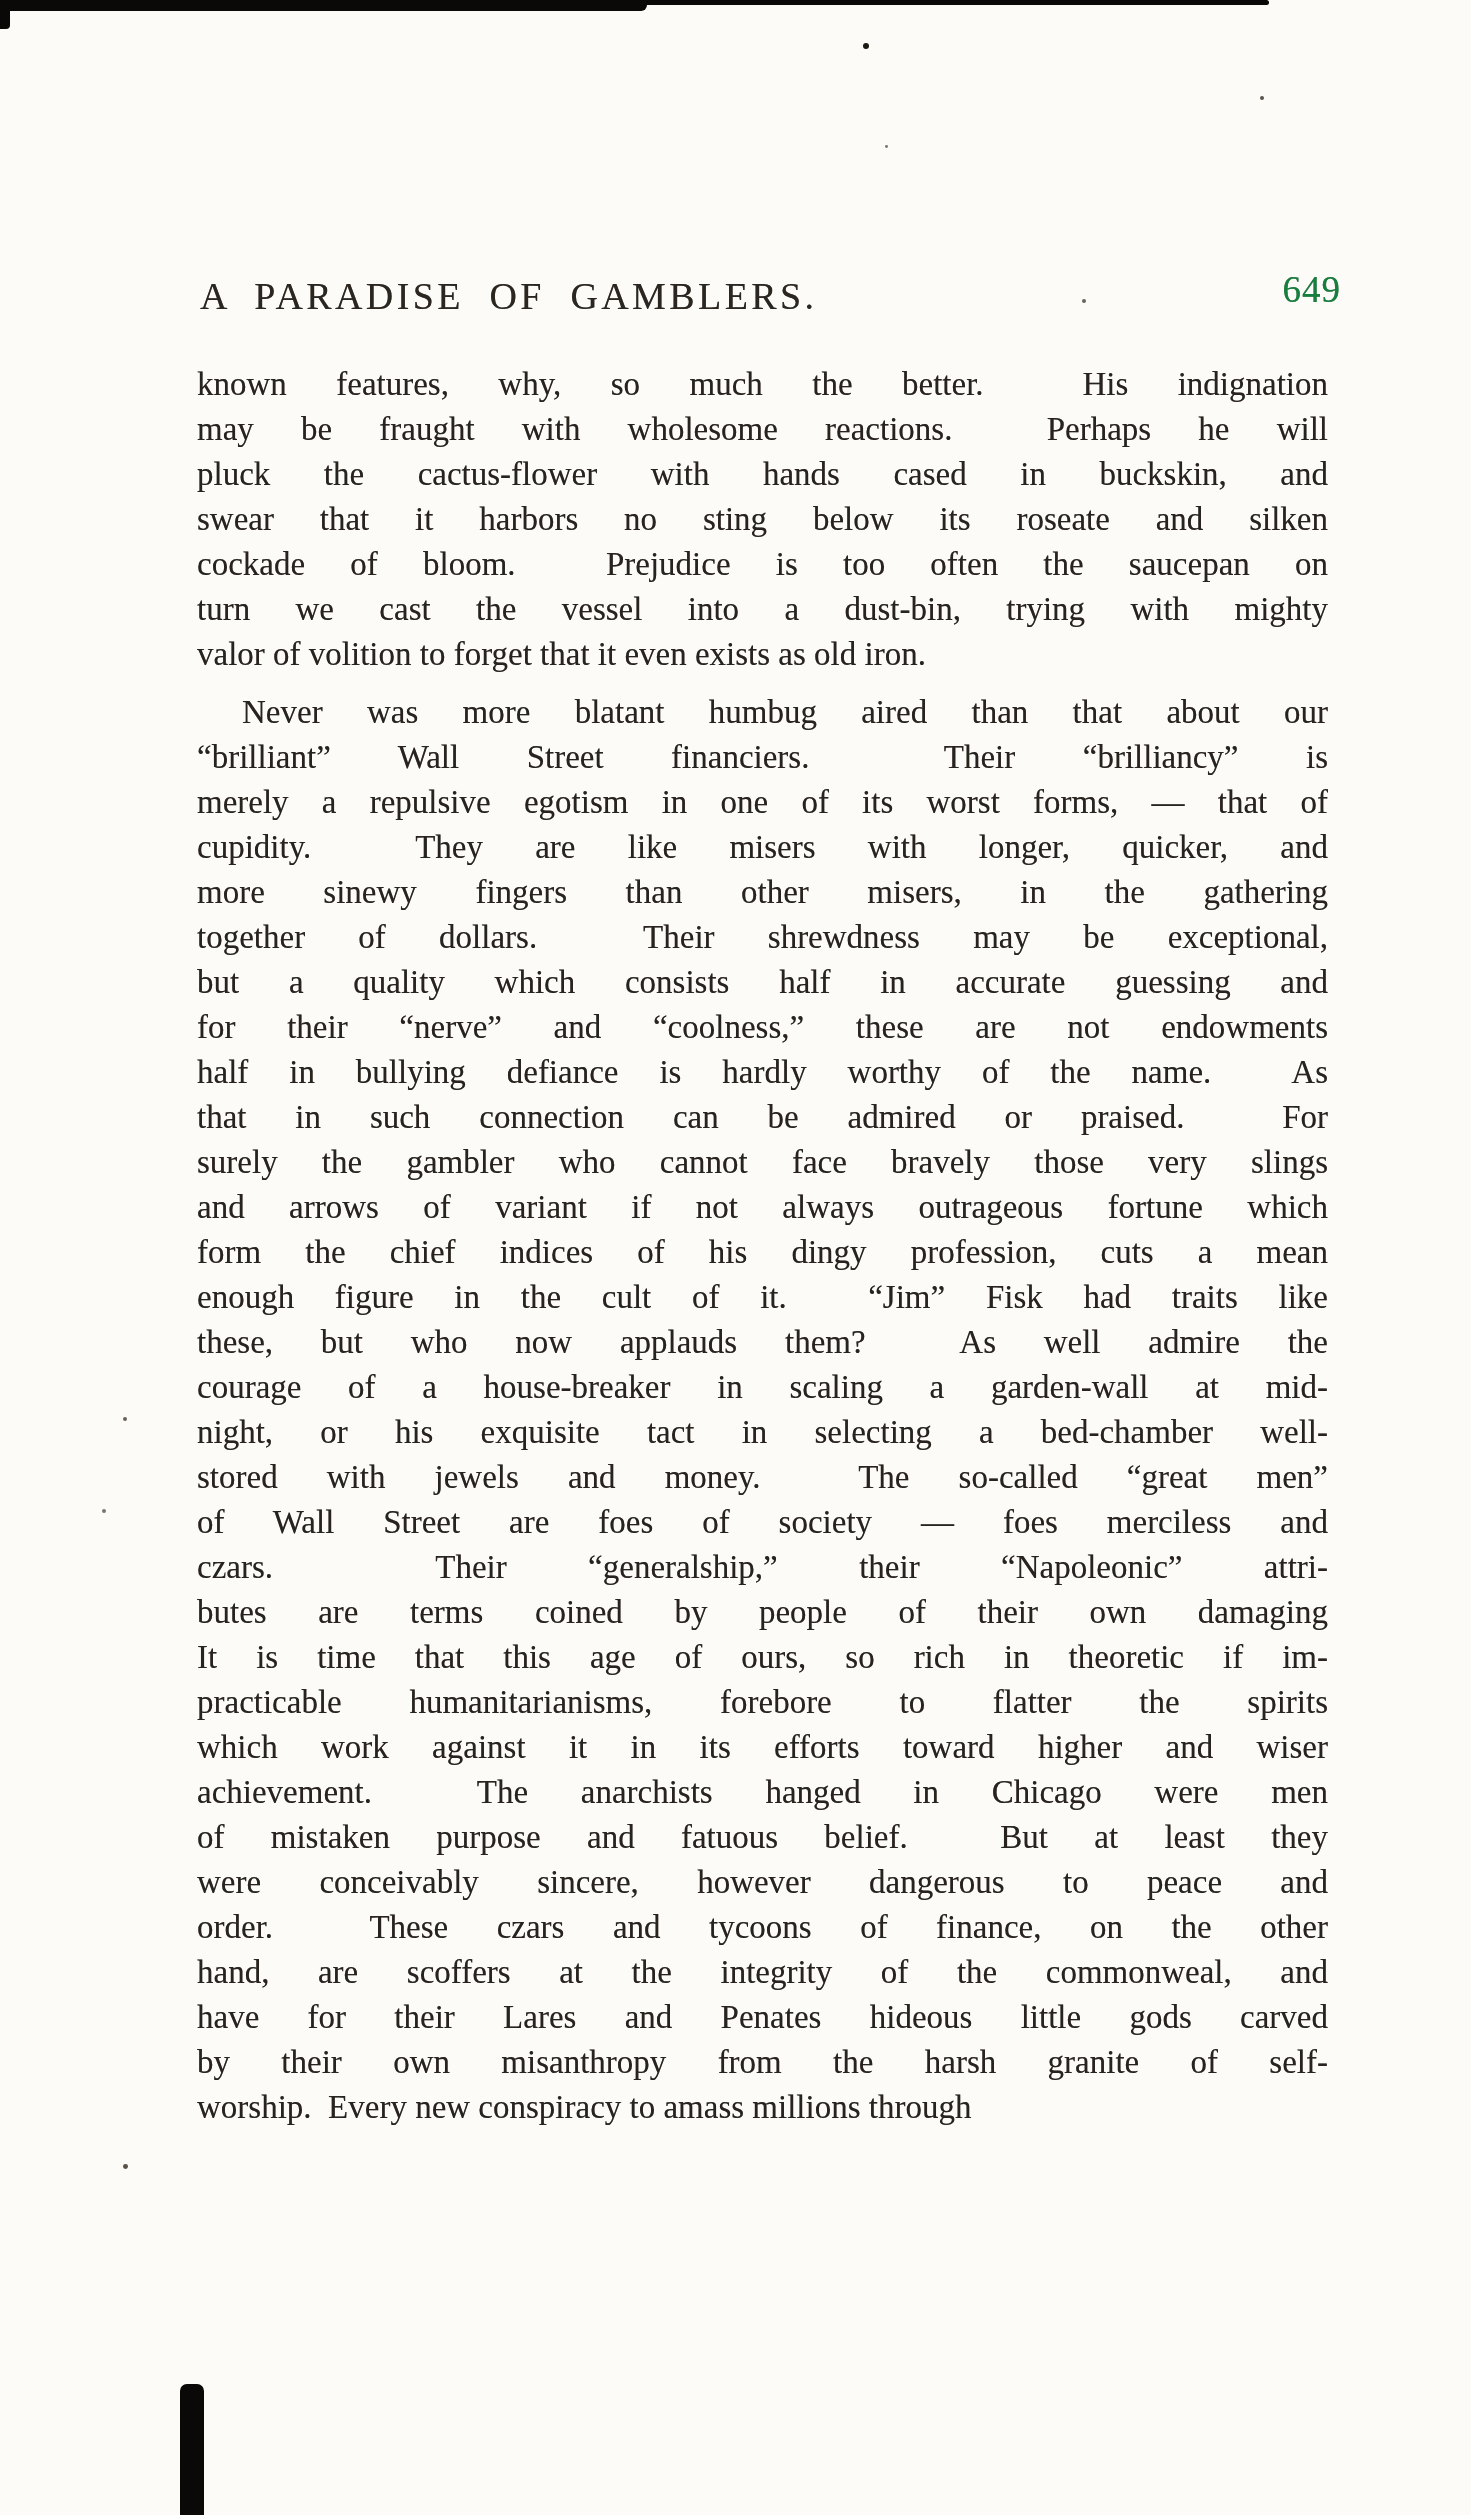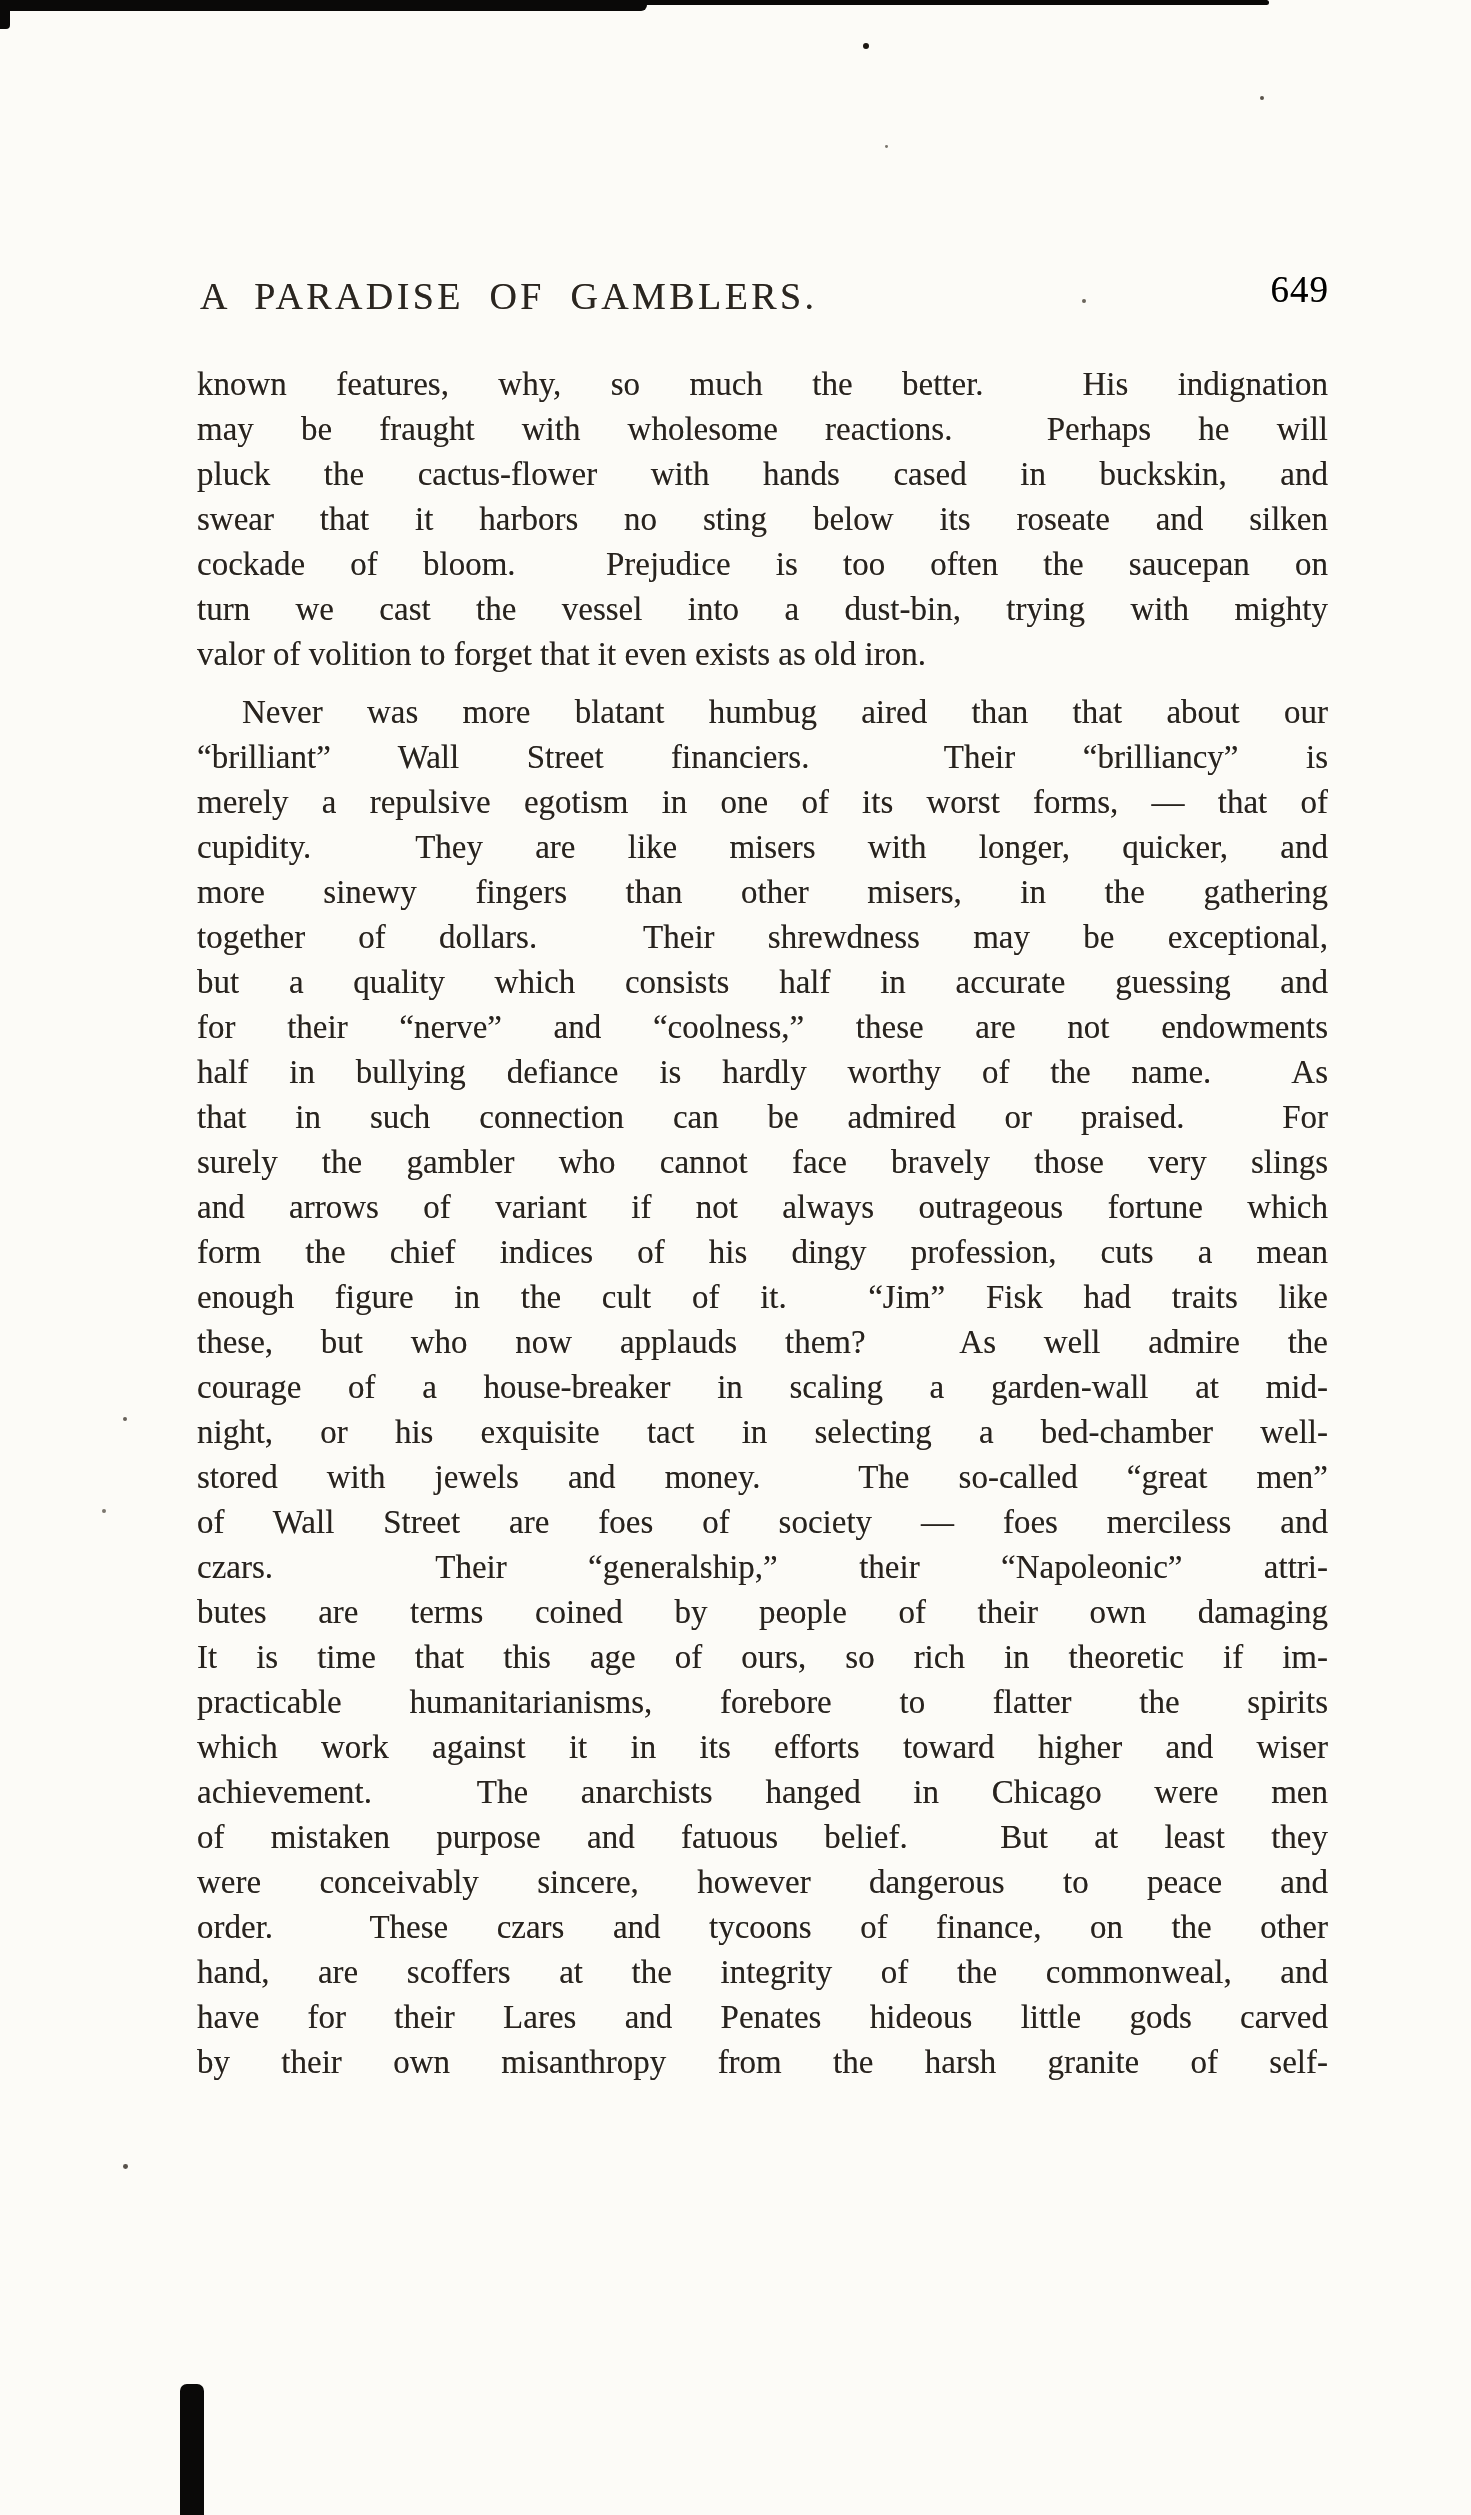--- a/index.html
+++ b/index.html
@@ -42,25 +42,25 @@
     left: 16px; right: 0;
     text-align: left;
     font-size: 38px;
     letter-spacing: 3.4px;
     word-spacing: 12.7px;
     color: #2b2620;
     text-shadow: 0 0 0.5px rgba(43,38,32,0.55);
   }
   .page-number {
     position: absolute;
-    right: 12px;
+    right: 0;
     top: -5.9px;
     font-size: 37px;
     letter-spacing: 1px;
-    color: #000000;
+    color: #15803d;
     text-shadow: 0 0 0.5px rgba(43,38,32,0.55);
   }
 
   
   .text-block {
     position: absolute;
     left: 184px;
     top: 349px;
     width: 1157px;
   }
@@ -133,15 +133,16 @@
       <div class="line">It is time that this age of ours, so rich in theoretic if im-</div>
       <div class="line">practicable humanitarianisms, forebore to flatter the spirits</div>
       <div class="line">which work against it in its efforts toward higher and wiser</div>
       <div class="line">achievement.  The anarchists hanged in Chicago were men</div>
       <div class="line">of mistaken purpose and fatuous belief.  But at least they</div>
       <div class="line">were conceivably sincere, however dangerous to peace and</div>
       <div class="line">order.  These czars and tycoons of finance, on the other</div>
       <div class="line">hand, are scoffers at the integrity of the commonweal, and</div>
       <div class="line">have for their Lares and Penates hideous little gods carved</div>
       <div class="line">by their own misanthropy from the harsh granite of self-</div>
+      <div class="line last">worship.  Every new conspiracy to amass millions through</div>
     </div>
   </div>
 
 
 </body></html>

